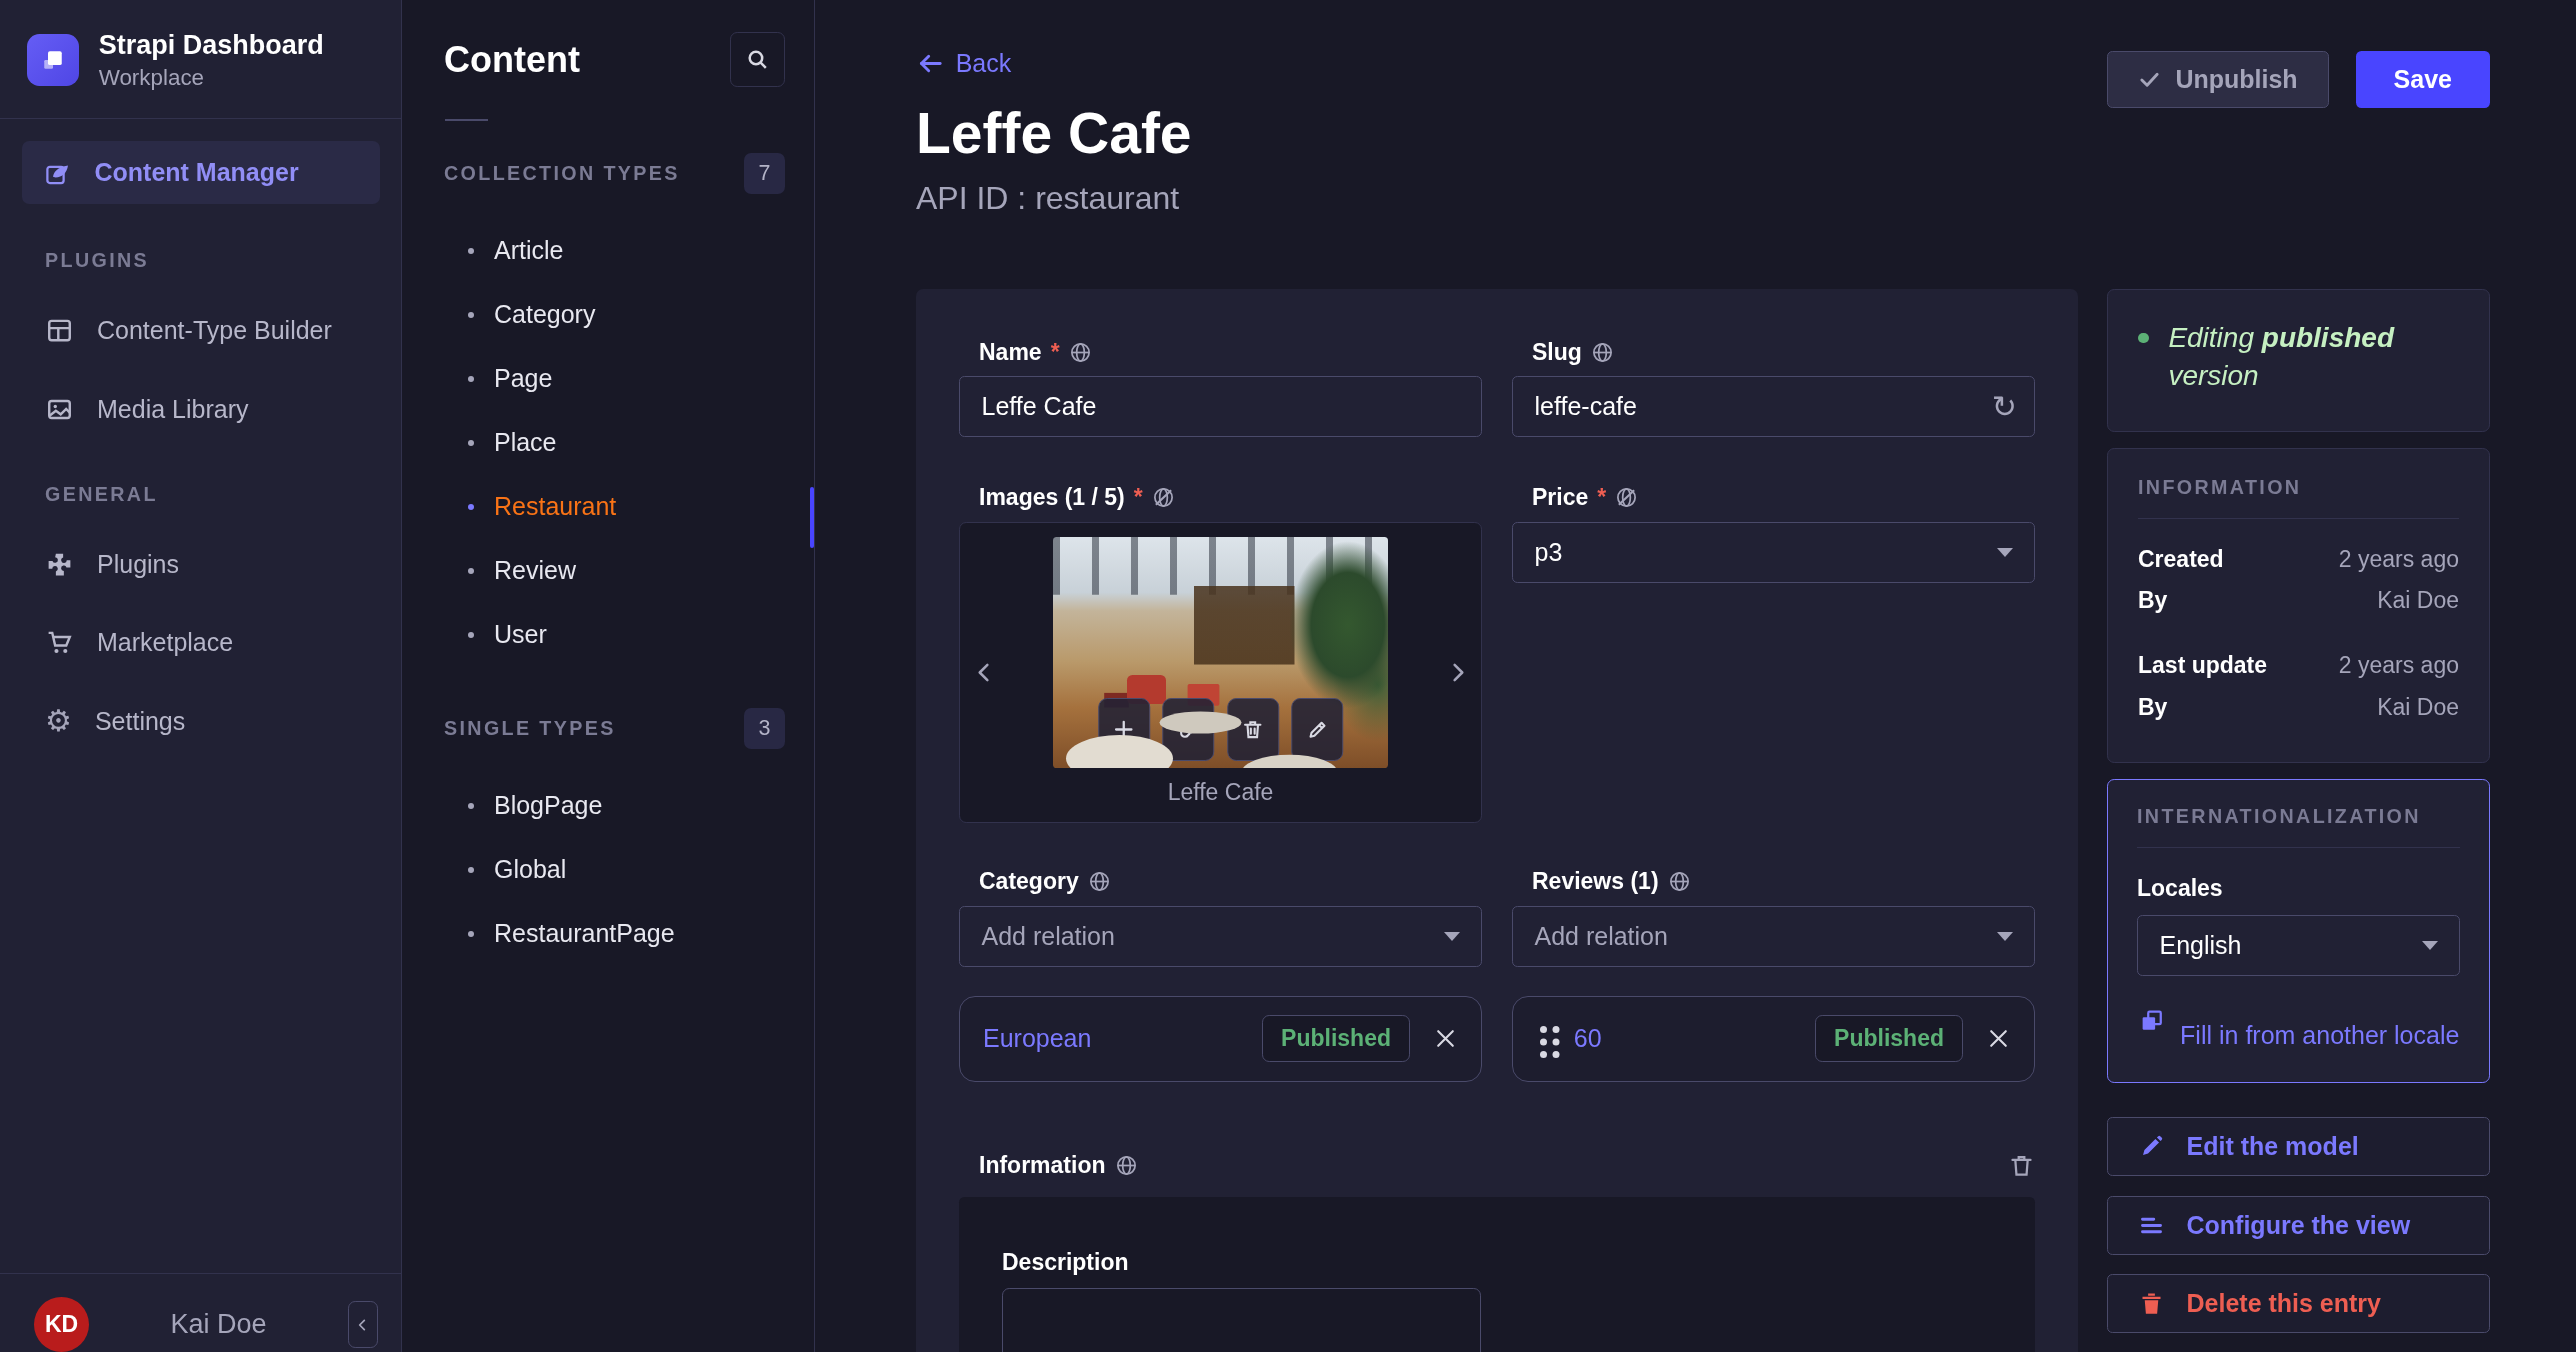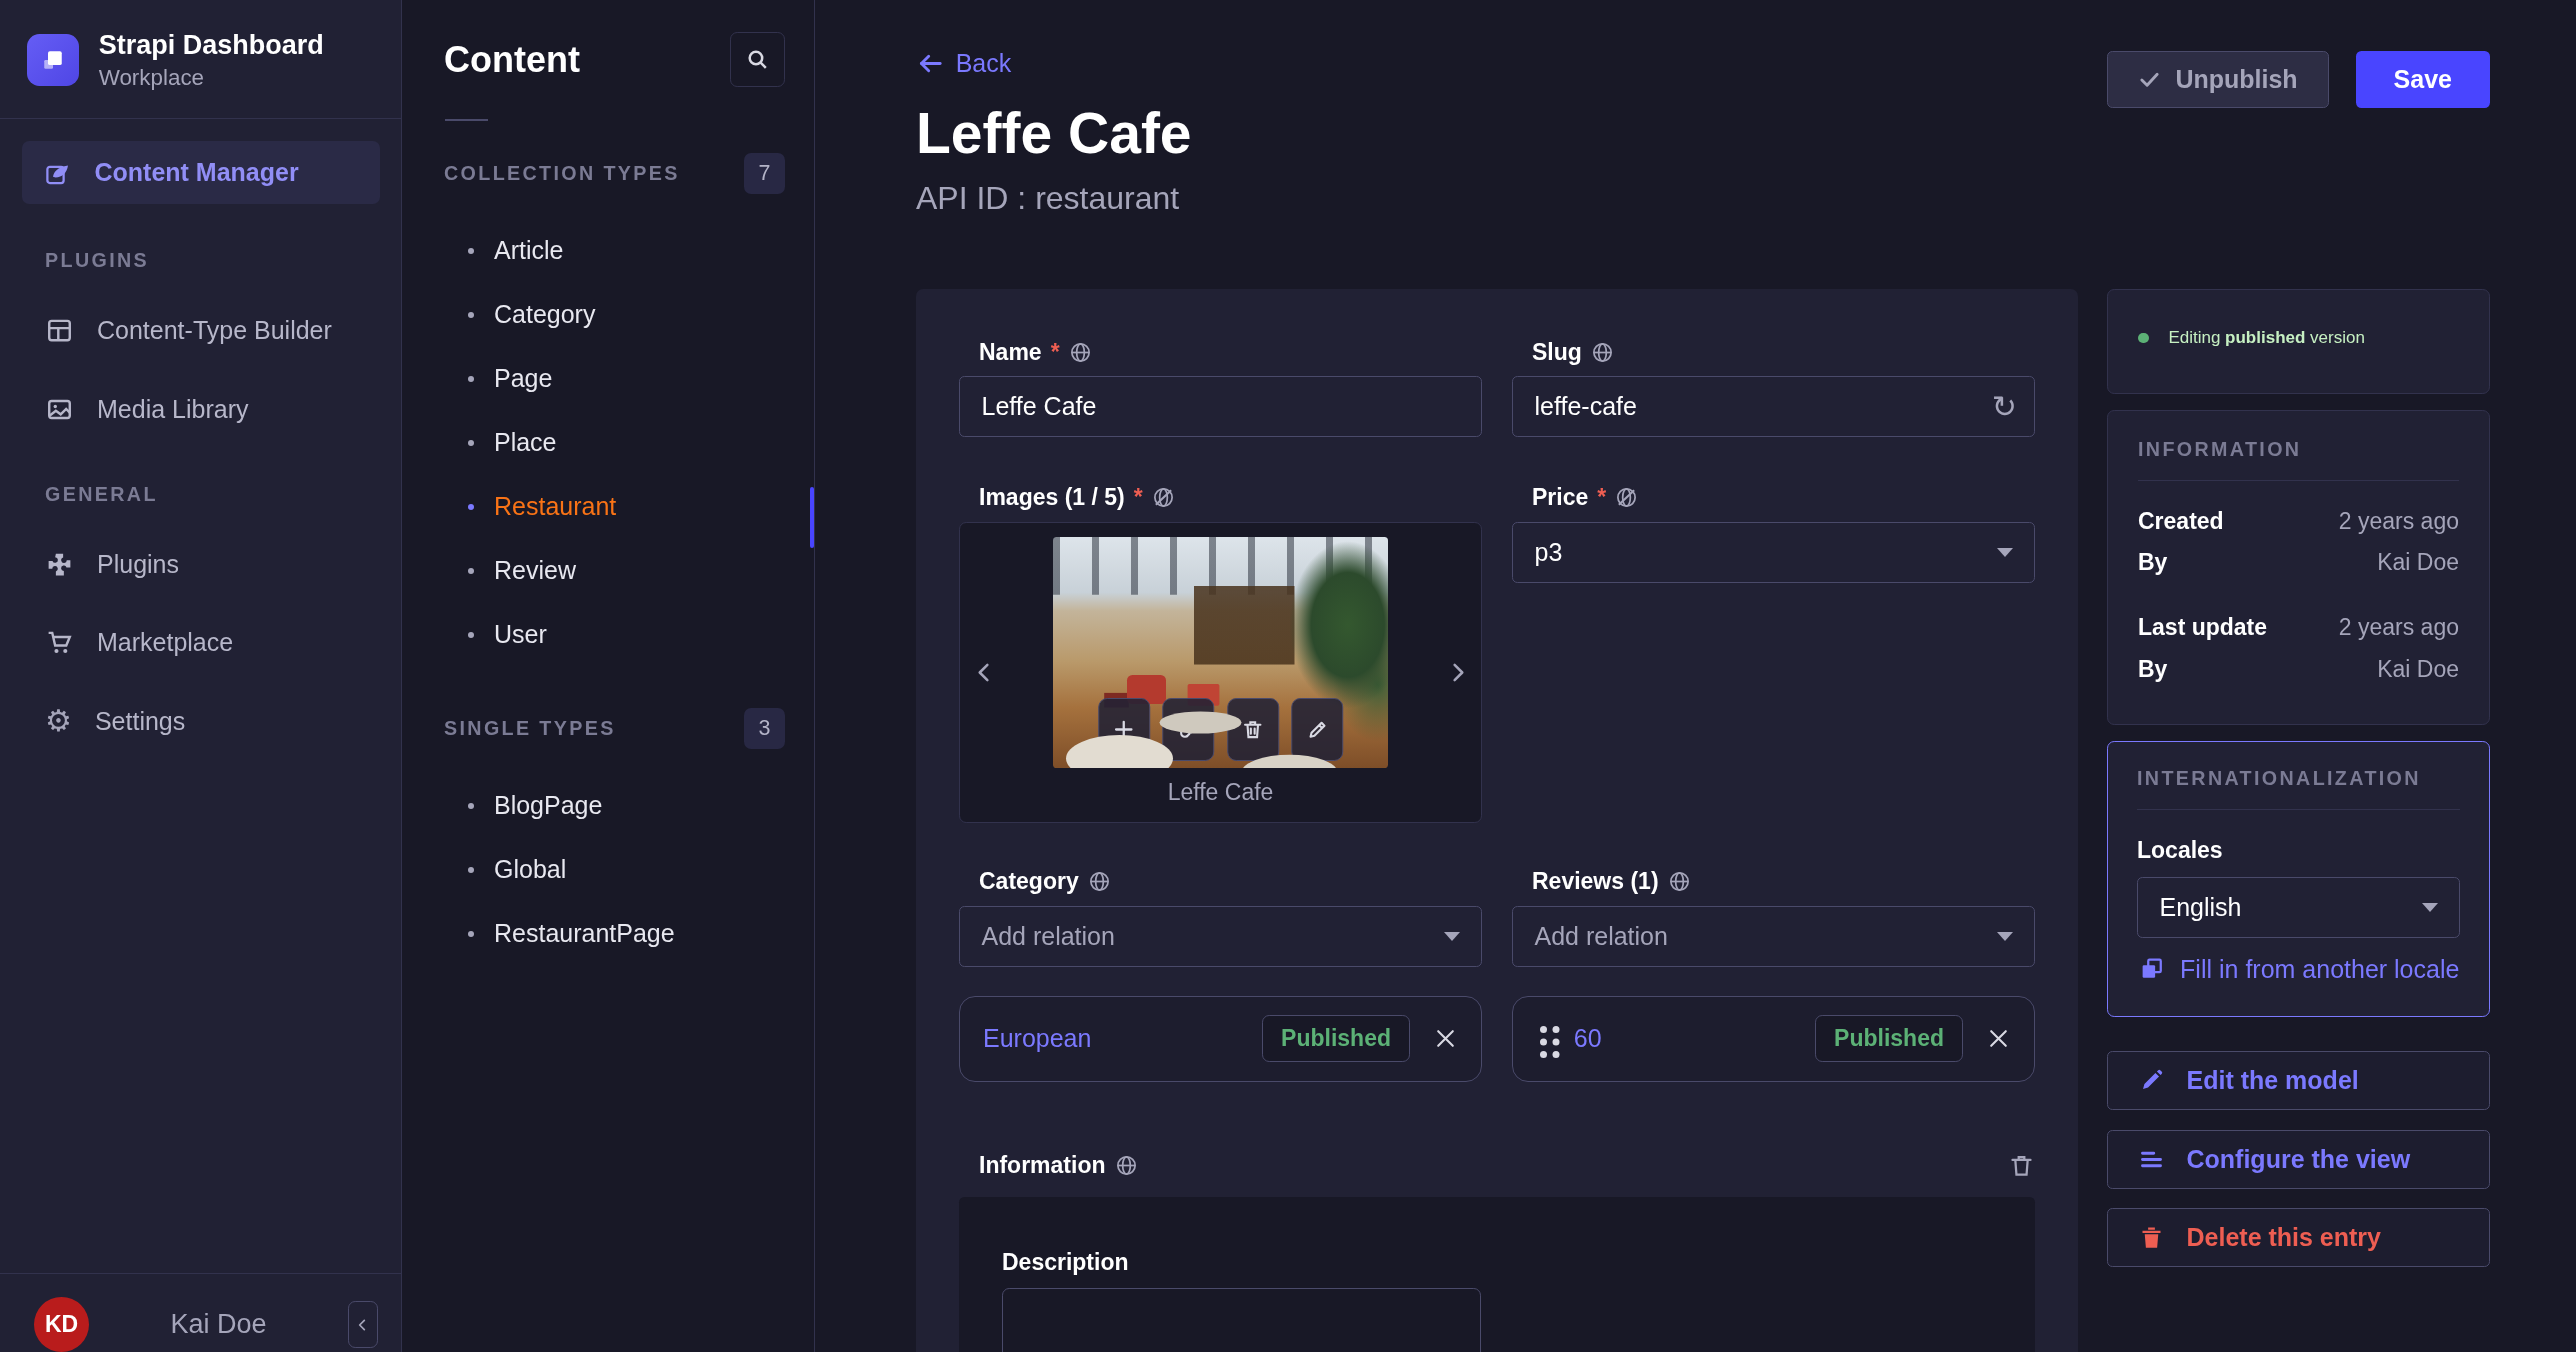--- a/index.html
+++ b/index.html
@@ -103,33 +103,33 @@
   .info-head .field-label { margin-bottom:0; }
   .icon-btn { background:none; border:none; cursor:pointer; color:#a5a5ba; display:flex; }
   .component-panel { margin-top:18px; background:#181826; border-radius:5.4px; padding:52px 43px 63px; }
   .desc-label { font-size:23px; font-weight:bold; color:#fff; }
   .desc-textarea { margin-top:12.5px; width:479px; height:268px; border:0.9px solid #4a4a6a; border-radius:7.2px; background:transparent; resize:none; color:#fff; font-size:25px; padding:16px 19.7px; font-family:inherit; outline:none; display:block; }
 
   
   .side-col { display:flex; flex-direction:column; }
   .status-box { border:0.9px solid #32324d; background:#212134; border-radius:7.2px; padding:29px 30px 36px; display:flex; gap:19.7px; }
   .green-dot { width:10.7px; height:10.7px; border-radius:50%; background:#5cb176; margin-top:14.3px; flex:none; }
-  .status-text { font-size:17px; line-height:38px; color:#c6f0c2; }
+  .status-text { font-size:28px; line-height:38px; color:#c6f0c2;font-style:italic; }
   .side-box { margin-top:16px; border:0.9px solid #32324d; background:#212134; border-radius:7.2px; padding:27px 30px 41px; }
   .side-box-title { font-size:19.7px; font-weight:bold; letter-spacing:.12em; color:#7b7b94; }
   .side-box-divider { margin-top:19.7px; height:0.9px; background:#32324d; }
   .meta-row { display:flex; justify-content:space-between; align-items:baseline; }
   .meta-row .k { font-size:23px; font-weight:bold; color:#fff; }
   .meta-row .v { font-size:23px; color:#a5a5ba; }
   .mr1 { margin-top:27px; } .mr2 { margin-top:14.3px; } .mr3 { margin-top:38px; } .mr4 { margin-top:14.3px; }
   .intl-box { border:1.8px solid #7b79ff; padding:25px 29px 30px; }
   .locales-label { margin-top:27px; font-size:23px; font-weight:bold; color:#fff; }
   .intl-box .select-box { margin-top:12.5px; }
   .fill-link { margin-top:14.3px; display:flex; align-items:center; gap:12.5px; cursor:pointer; }
-  .fill-link .txt { flex:1; text-align:center; font-size:25px; line-height:34px; color:#7b79ff; }
+  .fill-link .txt { flex:1; text-align:center; font-size:25px; line-height:34px; color:#7b79ff;margin-top:28px; }
   .side-action { height:59px; border-radius:5.4px; border:0.9px solid #4a4a6a; background:#1d1d2f; display:flex; align-items:center; gap:21.5px; padding:0 30px; font-size:25px; font-weight:bold; color:#7b79ff; cursor:pointer; font-family:inherit; }
   .side-action.first { margin-top:34px; }
   .side-action + .side-action { margin-top:19.7px; }
   .side-action.danger { color:#ee5e52; }
 
   .gear-glyph { font-size:30px; color:#a5a5ba; line-height:1; }
   svg { display:block; }
 </style>
 </head>
 <body>

